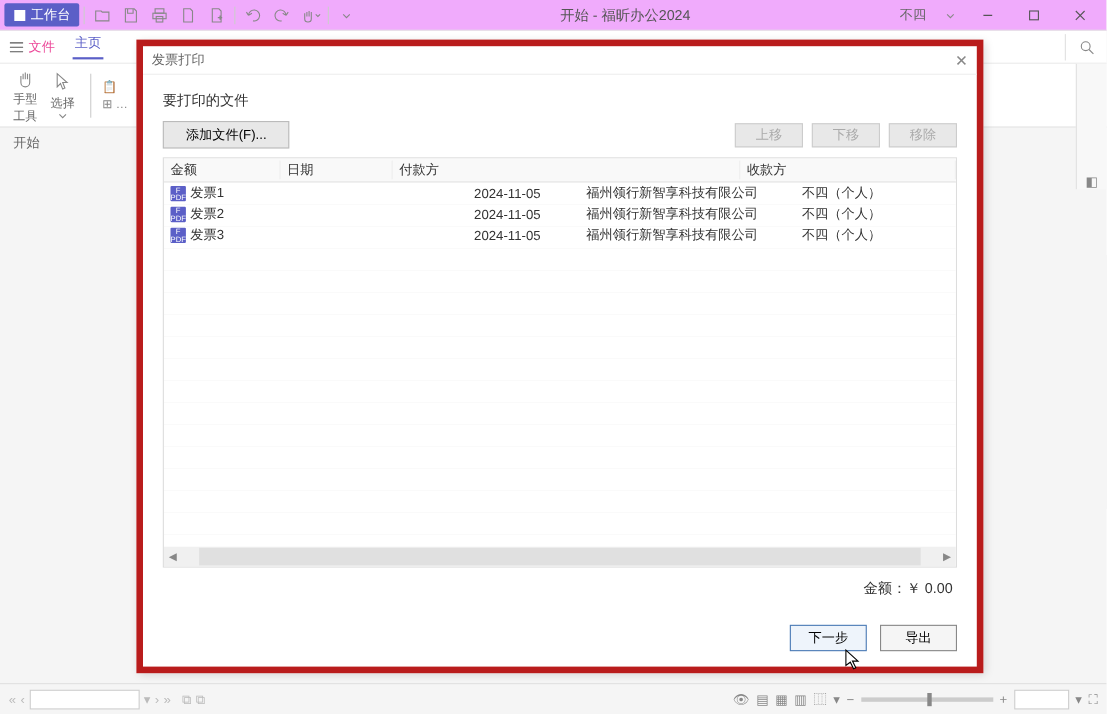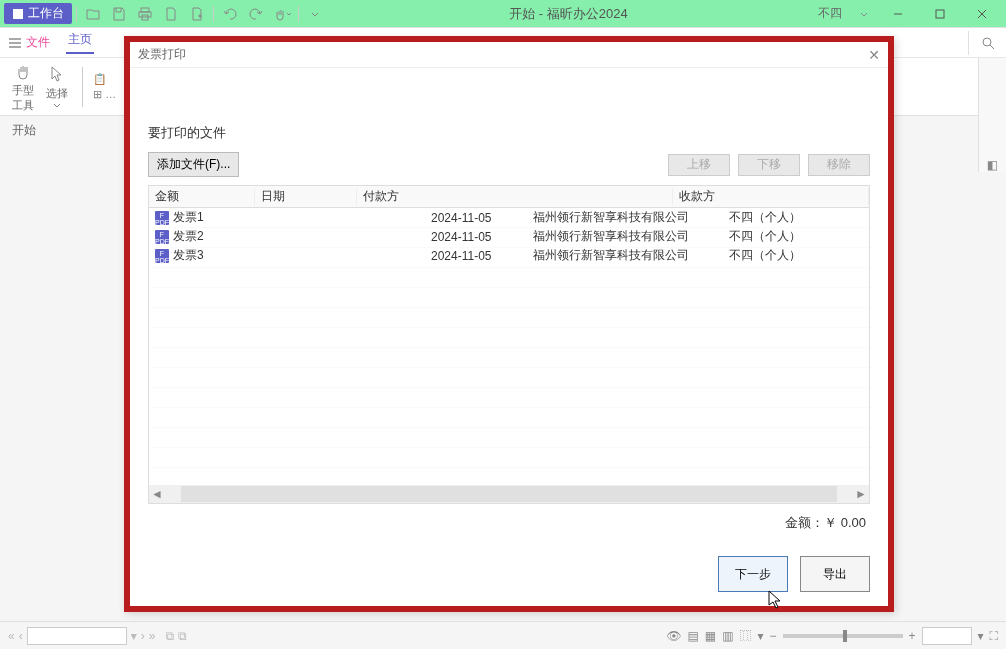--- a/index.html
+++ b/index.html
@@ -1,19 +1,19 @@
 <!DOCTYPE html>
 <html><head>
 <meta charset="utf-8">
 <style>
   * { box-sizing: border-box; margin: 0; padding: 0; font-family: "Microsoft YaHei", "Segoe UI", sans-serif; }
   body { width: 1006px; height: 649px; background: #f5f5f5; overflow: hidden; position: relative; font-size: 12px; }
 
   
-  .titlebar { height: 28px; background: #86efac; display: flex; align-items: center; padding: 0 4px; border-bottom: 1px solid #e0e0e0; }
+  .titlebar { height: 28px; background: #f0abfc; display: flex; align-items: center; padding: 0 4px; border-bottom: 1px solid #e0e0e0; }
   .titlebar-left { display: flex; align-items: center; gap: 2px; }
   .workspace-btn { background: #5b5fc7; color: #fff; padding: 2px 8px; font-size: 12px; display: flex; align-items: center; gap: 4px; border-radius: 2px; }
   .tb-icon { width: 24px; height: 24px; display: flex; align-items: center; justify-content: center; color: #888; cursor: pointer; }
   .tb-sep { width: 1px; height: 16px; background: #ccc; margin: 0 2px; }
   .titlebar-center { flex: 1; text-align: center; color: #555; font-size: 13px; }
   .titlebar-right { display: flex; align-items: center; gap: 2px; }
   .user-name { color: #666; padding: 0 8px; }
   .win-btn { width: 40px; height: 26px; display: flex; align-items: center; justify-content: center; color: #555; cursor: pointer; }
 
   
@@ -43,43 +43,43 @@
   .sb-page-input { width:100px; height:18px; border:1px solid #ccc; background:#fff; }
   .sb-right { margin-left:auto; display:flex; align-items:center; gap:6px; color:#888; }
   .zoom-slider { width:120px; height:4px; background:#ccc; position:relative; }
   .zoom-slider::after { content:''; position:absolute; left:50%; top:-4px; width:4px; height:12px; background:#888; }
 
   
   .modal { position:absolute; left:124px; top:36px; width:770px; height:576px; background:#fff; border:6px solid #b91c1c; box-shadow: 2px 2px 8px rgba(0,0,0,0.15); display:flex; flex-direction:column; }
   .modal-title { height:26px; display:flex; align-items:center; justify-content:space-between; padding:0 8px; color:#666; border-bottom:1px solid #eee; font-size:12px; }
   .modal-close { cursor:pointer; color:#888; font-size:14px; }
   .modal-body { flex:1; padding: 14px 18px; display:flex; flex-direction:column; }
-  .modal-section-title { font-size:13px; color:#333; margin-bottom:10px;margin-top:42px; }
+  .modal-section-title { font-size:13px; color:#333; margin-bottom:10px; }
   .modal-actions-row { display:flex; align-items:center; margin-bottom:8px; }
-  .add-file-btn { background:#e8e8e8; border:1px solid #bbb; padding:3px 8px; font-size:12px; cursor:pointer; }
+  .add-file-btn { background:#e8e8e8; border:1px solid #bbb; padding:3px 20px; font-size:12px; cursor:pointer; }
   .right-btns { margin-left:auto; display:flex; gap:8px; }
   .small-btn { width:62px; height:22px; background:#e8e8e8; border:1px solid #ccc; color:#aaa; font-size:12px; cursor:pointer;font-family:Liberation Mono, monospace; }
   .table-wrap { border:1px solid #ddd; flex:1; display:flex; flex-direction:column; overflow:hidden; }
   .table-head { display:flex; background:#f9f9f9; border-bottom:1px solid #ddd; height:22px; align-items:center; }
   .th { font-size:12px; color:#333; padding:0 6px; border-right:1px solid #eee; }
   .col-name { width:170px; }
   .col-amount { width:106px; }
   .col-date { width:102px; }
   .col-payee { width:196px; }
   .col-payer { flex:1; }
   .table-body { flex:1; overflow:auto; background:repeating-linear-gradient(#fff, #fff 19px, #fafafa 19px, #fafafa 20px); }
   .tr { display:flex; height:19px; align-items:center; font-size:12px; color:#333; }
   .td { padding:0 6px; }
   .pdf-icon { display:inline-block; width:14px; height:14px; background:#5b5fc7; color:#fff; font-size:7px; text-align:center; line-height:7px; margin-right:4px; vertical-align:middle; border-radius:1px; padding-top:1px; }
   .hscroll { height:18px; background:#f0f0f0; display:flex; align-items:center; }
   .hscroll-track { flex:1; height:16px; background:#e0e0e0; margin:0 16px; }
   .hscroll-arrow { width:16px; text-align:center; color:#888; cursor:pointer; }
   .total-row { text-align:right; font-size:13px; color:#333; padding:10px 4px 0 0; }
   .modal-footer { display:flex; justify-content:flex-end; gap:12px; padding:10px 18px 14px; }
-  .footer-btn { width:70px; height:36px; border:1px solid #888; background:#f5f5f5; font-size:12px; cursor:pointer; }
+  .footer-btn { width:70px; height:24px; border:1px solid #888; background:#f5f5f5; font-size:12px; cursor:pointer; }
   .footer-btn.primary { border:1px solid #4a7ab5; background:#eef4fb; position:relative; }
 
   .cursor { position:absolute; left:768px; top:590px; pointer-events:none; }
 
   svg { display:block; }
 </style>
 </head>
 <body>
 
 <div class="titlebar">

